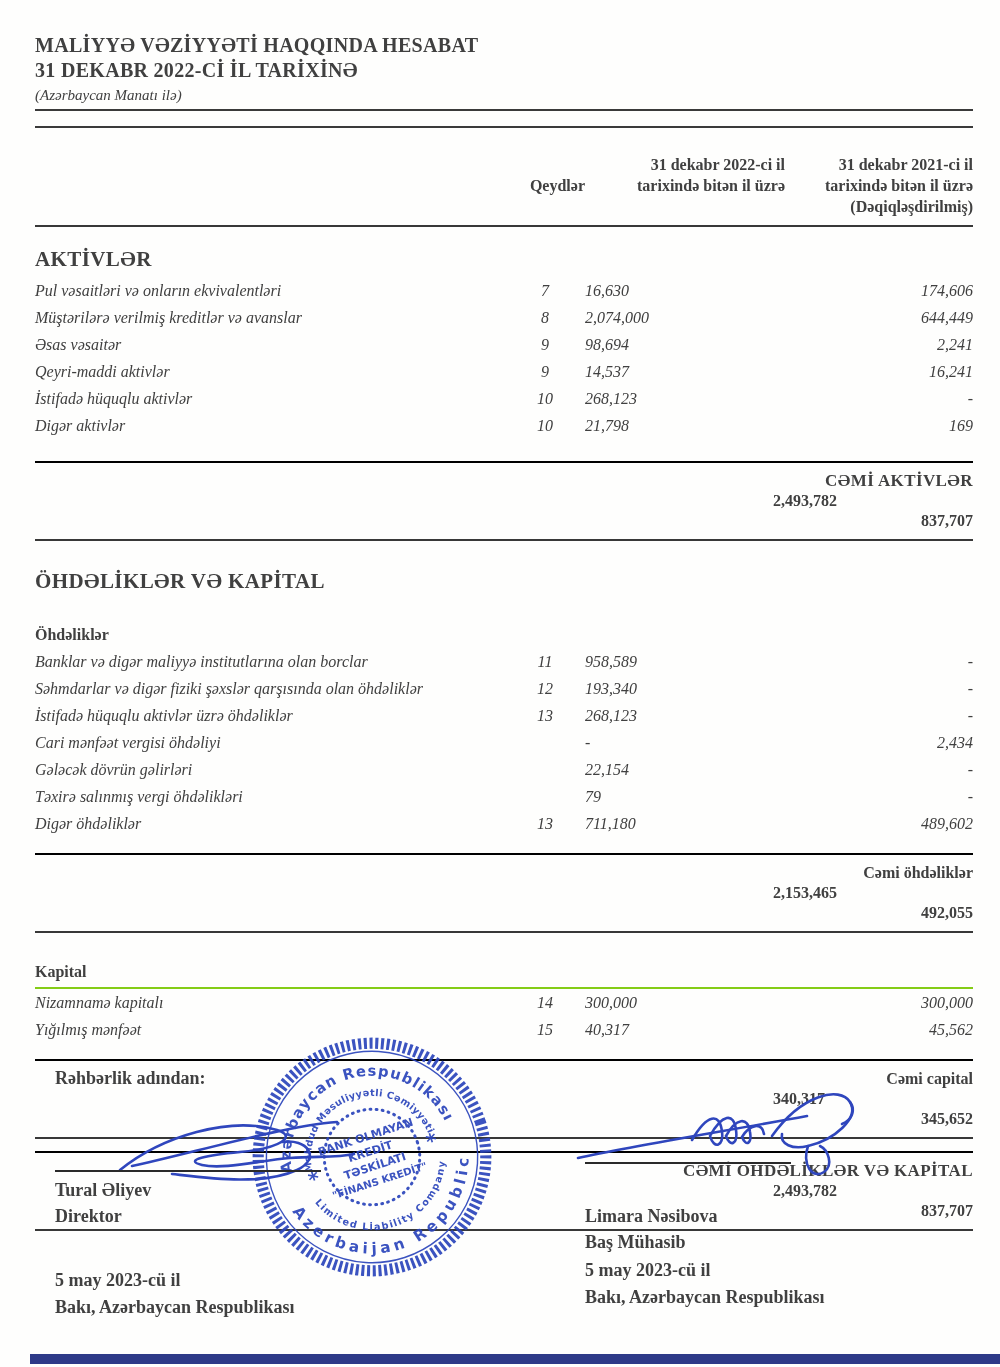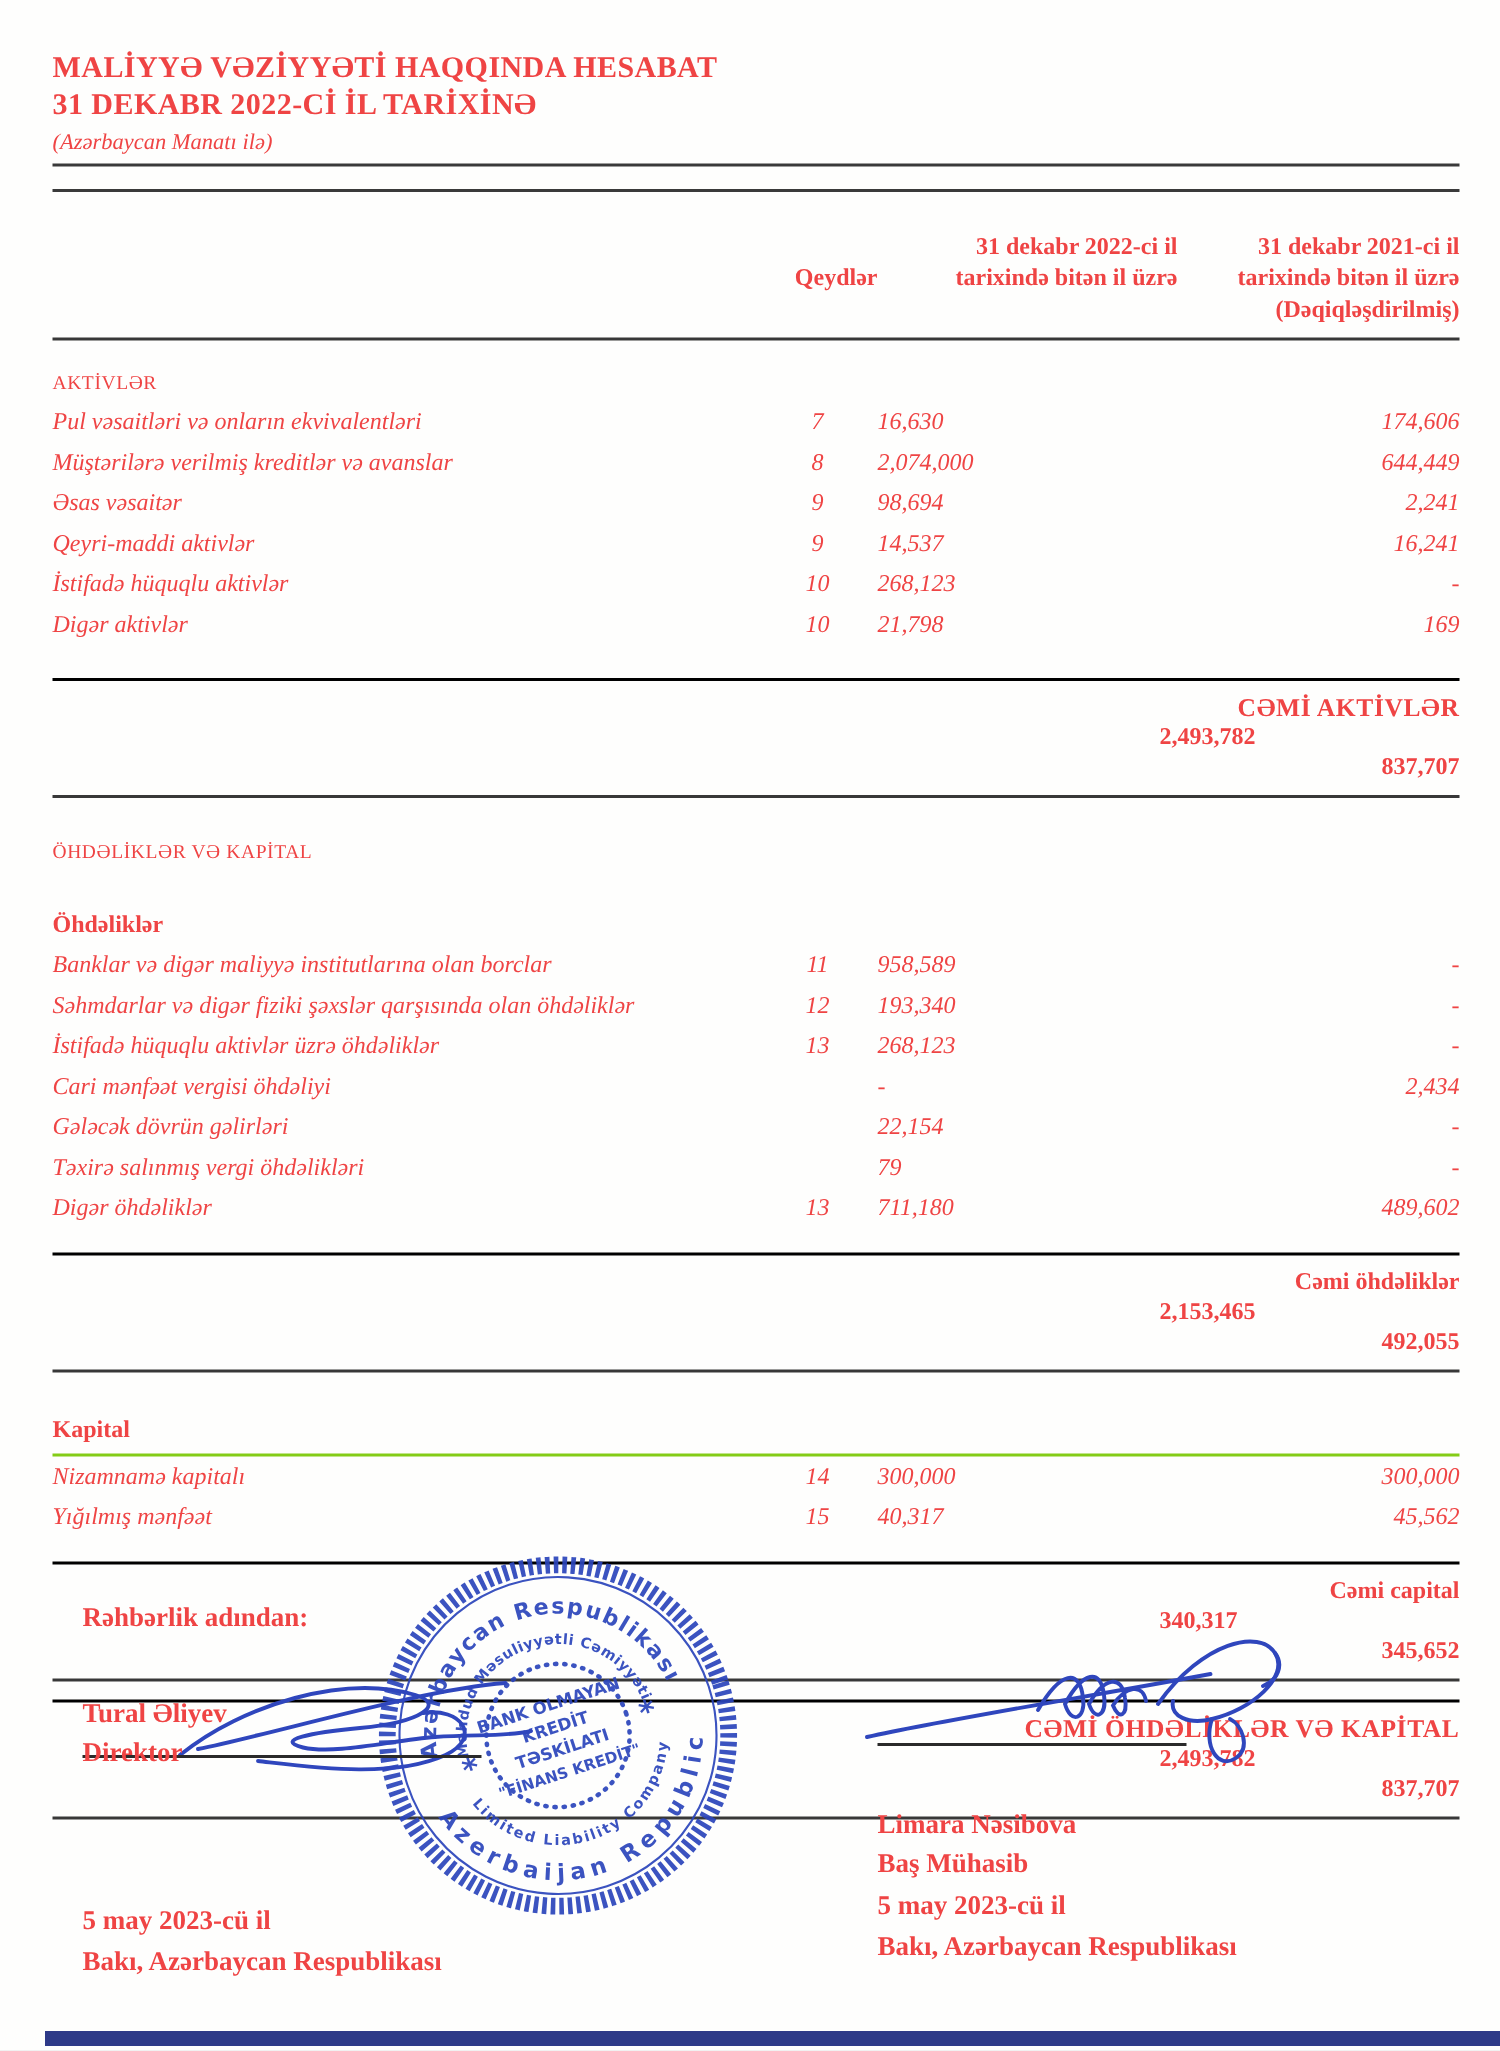--- a/index.html
+++ b/index.html
@@ -1,47 +1,47 @@
 <!DOCTYPE html>
 <html><head>
 <meta charset="utf-8">
 <style>
   html,body{margin:0;padding:0;background:#e8e8e8;}
   .page{position:relative;width:1000px;height:1367px;margin:0 auto;background:#fefefd;
-        font-family:"Liberation Serif","DejaVu Serif",serif;color:#ef4444;overflow:hidden;}
+        font-family:"Liberation Serif","DejaVu Serif",serif;color:#404040;overflow:hidden;}
   .content{position:absolute;left:35px;top:33px;width:938px;}
   .title{font-size:20px;font-weight:bold;line-height:25px;letter-spacing:.3px;}
   .subtitle{font-style:italic;font-size:15px;margin-top:4px;padding-bottom:5px;border-bottom:2px solid #3a3a3a;}
   .rule2{border-bottom:2px solid #3a3a3a;margin-top:15px;}
 
   .thead{display:flex;align-items:flex-start;margin-top:26px;font-weight:bold;font-size:16px;line-height:21px;
          border-bottom:2px solid #383838;padding-bottom:8px;}
   .c-label{flex:1;}
   .c-note{width:80px;text-align:center;}
   .c-v1{width:200px;}
   .c-v2{width:188px;text-align:right;}
   .thead .c-note{text-align:right;margin-top:21px;}
   .thead .c-v1,.thead .c-v2{text-align:right;}
 
-  .section-title{font-weight:normal;font-size:13px;letter-spacing:.4px;margin-top:20px;margin-bottom:5px;}
+  .section-title{font-weight:bold;font-size:21px;letter-spacing:.4px;margin-top:20px;margin-bottom:5px;}
   .subsection-title{font-weight:bold;font-size:16px;margin-top:32px;margin-bottom:4px;}
   .row{display:flex;align-items:flex-end;font-size:16px;line-height:20px;padding:3.5px 0;font-style:italic;}
   .total-row{display:flex;align-items:flex-end;font-size:16px;line-height:20px;font-weight:bold;
              border-top:2px solid #000000;border-bottom:2px solid #383838;padding:8px 0;flex-direction:column;}
   .total-row.caps .c-label{font-size:17px;letter-spacing:.4px;}
   .mt22{margin-top:22px;} .mt28{margin-top:28px;} .mt16{margin-top:16px;} .mt12{margin-top:12px;}
   .kapital-head{font-weight:bold;font-size:16px;margin-top:30px;padding-bottom:6px;border-bottom:2px solid #84cc16;}
   .capital-rows{padding-top:0;}
 
   .sig-heading{position:absolute;left:55px;top:1068px;font-size:18px;font-weight:bold;}
   .sig-line{position:absolute;border-top:2px solid #2a2a2a;}
   .sig-line.left{left:55px;top:1170px;width:266px;}
   .sig-line.right{left:585px;top:1162px;width:206px;}
   .sig-block{position:absolute;font-size:18px;font-weight:bold;line-height:26px;}
-  .sig-block.left{left:55px;top:1129px;}
+  .sig-block.left{left:55px;top:1177px;}
   .sig-block.right{left:585px;top:1203px;}
   .date-block{position:absolute;font-size:18px;font-weight:bold;line-height:27px;}
   .date-block.left{left:55px;top:1267px;}
   .date-block.right{left:585px;top:1257px;}
 
   .stamp{position:absolute;left:245px;top:1030px;opacity:.92;}
   .sig-svg{position:absolute;}
   .sig-svg.left{left:112px;top:1108px;}
   .sig-svg.right{left:572px;top:1082px;}
   .bottom-bar{position:absolute;left:30px;top:1354px;width:970px;height:10px;background:#2e3a88;}

